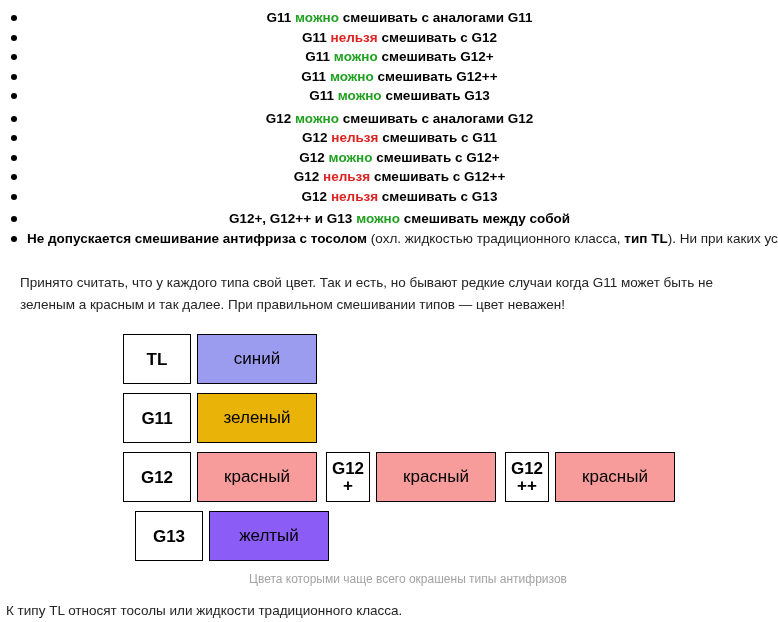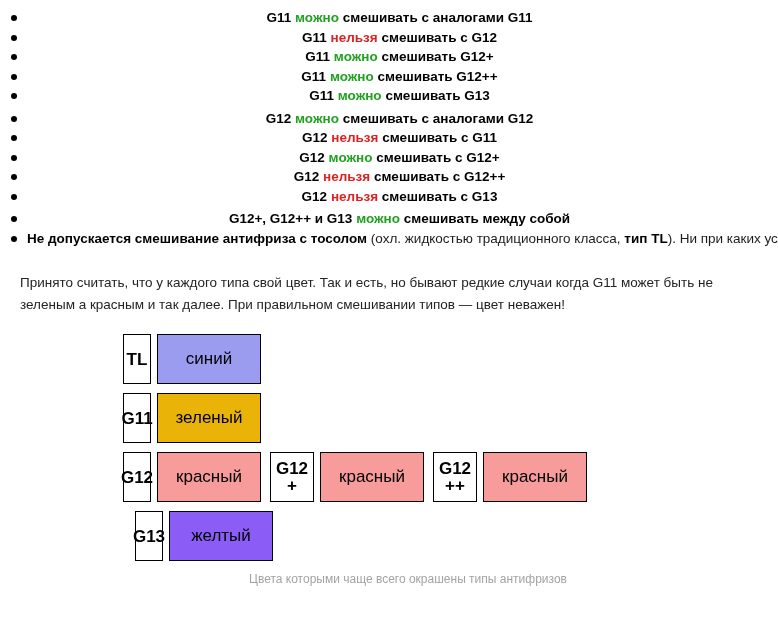--- a/index.html
+++ b/index.html
@@ -30,27 +30,27 @@
   .para{
     margin:24px 0 0 14px;padding:0 8px 0 6px;font-size:13.5px;line-height:22px;
     color:#242424;font-weight:normal;
   }
 
   
   .diagram{margin:18px 0 0 123px;}
   .d-row{display:flex;height:50px;margin-bottom:9px;}
   .d-row:last-child{margin-bottom:0;padding-left:12px;}
   .label-box{
-    box-sizing:border-box;width:28px;border:1px solid #000;background:#fff;
+    box-sizing:border-box;width:68px;border:1px solid #000;background:#fff;
     display:flex;flex-direction:column;justify-content:center;align-items:center;
     font-weight:bold;font-size:17px;line-height:17px;margin-right:6px;flex:none;
   }
   .d-row .label-box:not(:first-child){width:44px;}
   .color-box{
-    box-sizing:border-box;width:104px;border:1px solid #000;
+    box-sizing:border-box;width:120px;border:1px solid #000;
     display:flex;justify-content:center;align-items:center;
     font-size:17px;margin-right:9px;flex:none;color:#000;
   }
   .caption{
     margin-top:11px;padding-left:44px;text-align:center;
     font-size:12px;color:#a3a3a3;font-weight:normal;
   }
 
   
   .footer-note{
@@ -118,14 +118,15 @@
       <div class="d-row">
         <div class="label-box">
           <div>G13</div>
         </div>
         <div class="color-box" style="background: #8b5cf6;">желтый</div>
       </div>
     </div>
 
   <div class="caption">Цвета которыми чаще всего окрашены типы антифризов</div>
 
+  <p class="footer-note">К типу TL относят тосолы или жидкости традиционного класса.</p>
 
 </div>
 
 </body></html>

